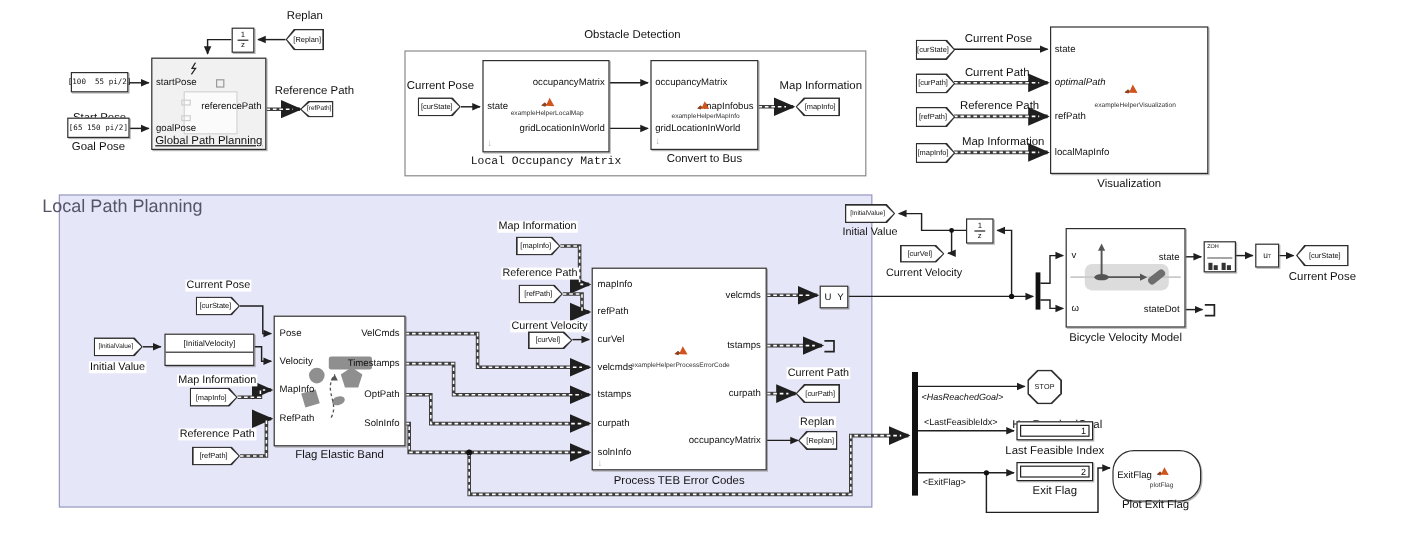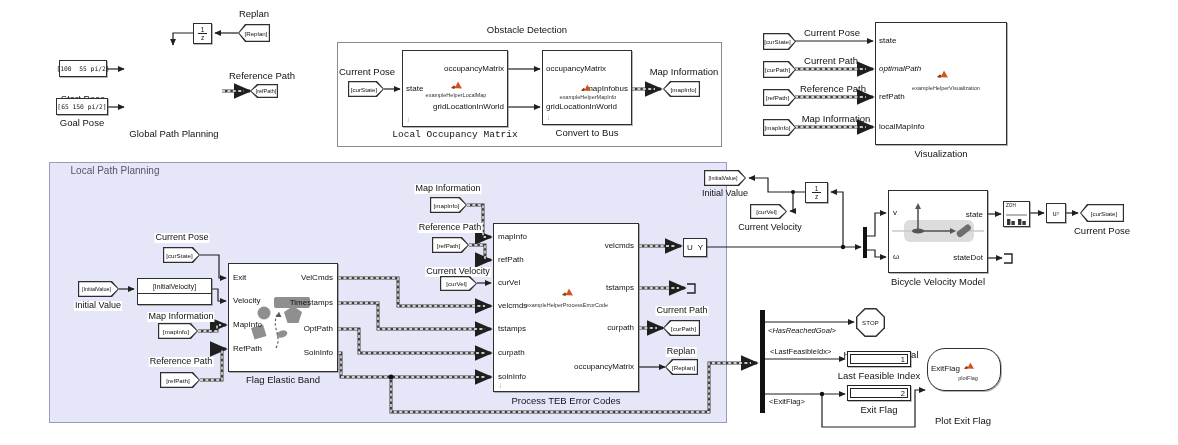--- a/index.html
+++ b/index.html
@@ -55,21 +55,21 @@
   .b2{stroke:#fff;stroke-width:1.3;fill:none;stroke-dasharray:3 2.4;}
   .preview{position:absolute;box-sizing:border-box;border:1px solid #d3d3d3;background:#fbfbfb;}
   sup{font-size:60%;}
 </style>
 </head>
 <body>
 
 <div class="canvas">
 
   <div class="area purple" style="left:49px;top:162px;width:678px;height:261px;"></div>
-  <div class="cl" style="left:115px;top:165px;font-size:10px;color:#55556a;">Local Path Planning</div>
+  <div class="cl" style="left:102px;top:165px;font-size:15px;color:#55556a;">Local Path Planning</div>
 
   <div class="area obsbox" style="left:337px;top:42px;width:385px;height:105px;"></div>
   <div class="cl" style="left:527px;top:25px;">Obstacle Detection</div>
 
   <svg class="wires" width="1178" height="445">
     <defs>
       <marker id="arr" markerWidth="8" markerHeight="8" refX="5.4" refY="3" orient="auto">
         <path d="M0,0.4 L6,3 L0,5.6 Z" fill="#1f1f1f"></path>
       </marker>
     </defs>
@@ -149,21 +149,34 @@
   <div class="blk" style="left:59px;top:60px;width:48px;height:17px;">
     <div class="val">[100  55 pi/2]</div>
   </div>
   <div class="cl" style="left:83px;top:94px;">Start Pose</div>
 
   <div class="blk" style="left:56px;top:98px;width:52px;height:17px;">
     <div class="val">[65 150 pi/2]</div>
   </div>
   <div class="cl" style="left:82px;top:118px;">Goal Pose</div>
 
-  <div class="cl" style="left:174px;top:129px;">Global Path Planning</div>
+  <div class="blk subsys" style="left:126px;top:48px;width:96px;height:77px;">
+    <svg width="8" height="11" style="position:absolute;left:31px;top:3px;">
+      <path d="M5,0 L2,5 L5,5 L1.5,10" stroke="#222" stroke-width="1" fill="none"></path>
+    </svg>
+    <div class="preview" style="left:26px;top:27px;width:45px;height:36px;">
+      <div style="position:absolute;left:-3px;top:6px;width:6px;height:3px;border:1px solid #cfcfcf;"></div>
+      <div style="position:absolute;left:-3px;top:19px;width:6px;height:3px;border:1px solid #cfcfcf;"></div>
+    </div>
+    <div style="position:absolute;left:53px;top:17px;width:5px;height:5px;border:1px solid #9a9a9a;"></div>
+    <span class="pl" style="left:3px;top:16px;">startPose</span>
+    <span class="pl" style="left:3px;top:54px;">goalPose</span>
+    <span class="pl" style="right:3px;top:36px;">referencePath</span>
+  </div>
+  <div class="cl" style="left:174px;top:113px;text-decoration:underline;">Global Path Planning</div>
 
   <div class="blk" style="left:193px;top:23px;width:19px;height:21px;">
     <div class="frac">
         <span>1</span>
       <span class="den">z</span>
       </div>
   </div>
 
   <div class="tag tl" style="left:238px;top:24px;width:32px;height:18px;">
     <div class="bd"></div>
@@ -297,21 +310,21 @@
   <div class="blk" style="left:228px;top:263px;width:110px;height:109px;">
     <svg width="76" height="66" style="position:absolute;left:17px;top:22px;">
       <rect x="28" y="11" width="36" height="11" rx="2" fill="#8f8f8f"></rect>
       <circle cx="18" cy="27" r="6.5" fill="#8f8f8f"></circle>
       <polygon points="47,20 56,26 52.5,37 41.5,37 38,26" fill="#8f8f8f"></polygon>
       <polygon points="5,42 17,38.5 20.5,50 8.5,53.5" fill="#8f8f8f"></polygon>
       <ellipse cx="36" cy="48" rx="5.5" ry="3.5" transform="rotate(-18 36 48)" fill="#8f8f8f"></ellipse>
       <path d="M30,62 C37,49 23,40 33,26" stroke="#555" stroke-width="1.1" fill="none" stroke-dasharray="2.4 2.2"></path>
       <polygon points="33,26 29.5,31 35.5,31" fill="#555"></polygon>
     </svg>
-    <span class="pl" style="left:4px;top:10px;">Exit</span>
+    <span class="pl" style="left:4px;top:10px;">Pose</span>
     <span class="pl" style="left:4px;top:33px;">Velocity</span>
     <span class="pl" style="left:4px;top:57px;">MapInfo</span>
     <span class="pl" style="left:4px;top:81px;">RefPath</span>
     <span class="pl" style="right:4px;top:10px;">VelCmds</span>
     <span class="pl" style="right:4px;top:35px;">Timestamps</span>
     <span class="pl" style="right:4px;top:61px;">OptPath</span>
     <span class="pl" style="right:4px;top:85px;">SolnInfo</span>
   </div>
   <div class="cl" style="left:283px;top:375px;">Flag Elastic Band</div>
 
@@ -464,21 +477,21 @@
   <div class="disp" style="left:847px;top:351px;width:64px;height:16px;">
     <div class="dv">1</div>
   </div>
   <div class="cl" style="left:879px;top:371px;">Last Feasible Index</div>
 
   <div class="disp" style="left:847px;top:385px;width:64px;height:16px;">
     <div class="dv">2</div>
   </div>
   <div class="cl" style="left:879px;top:405px;">Exit Flag</div>
 
-  <div class="blk" style="left:927px;top:348px;width:74px;height:43px;border-radius:18px;">
+  <div class="blk" style="left:927px;top:375px;width:74px;height:43px;border-radius:18px;">
     <span class="pl" style="left:3px;top:16px;">ExitFlag</span>
     <svg width="10" height="8" style="position:absolute;left:36px;top:13px;">
       <polygon points="0,6.4 2.7,4 4,5.2 6.3,0.4 10,6.8" fill="#d1541e"></polygon>
       <polygon points="2.7,4 4,5.2 3,7.2 0,6.4" fill="#8a4420"></polygon>
     </svg>
     <div class="fcn" style="left:40px;top:26px;">plotFlag</div>
   </div>
   <div class="cl" style="left:963px;top:416px;">Plot Exit Flag</div>
 
 </div>

